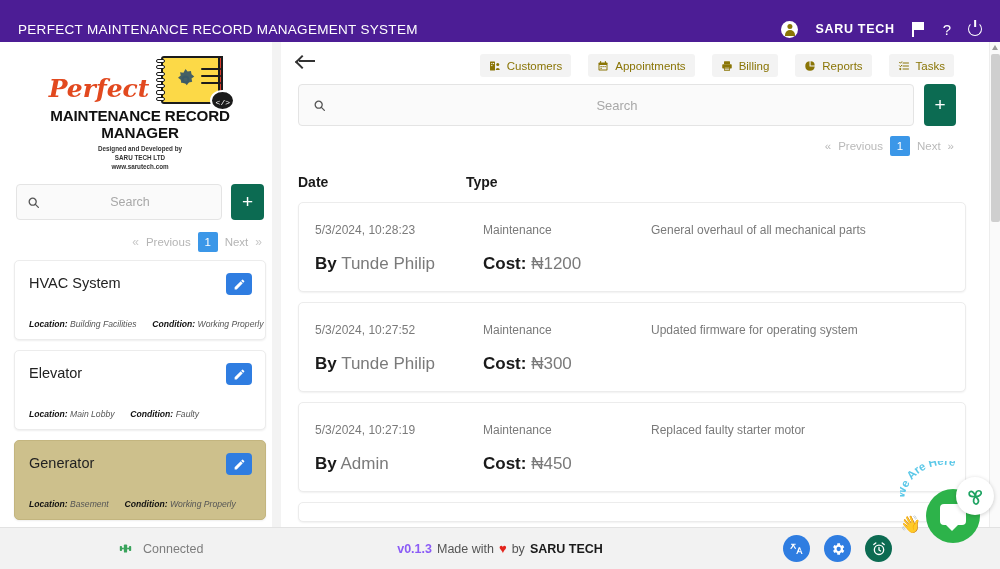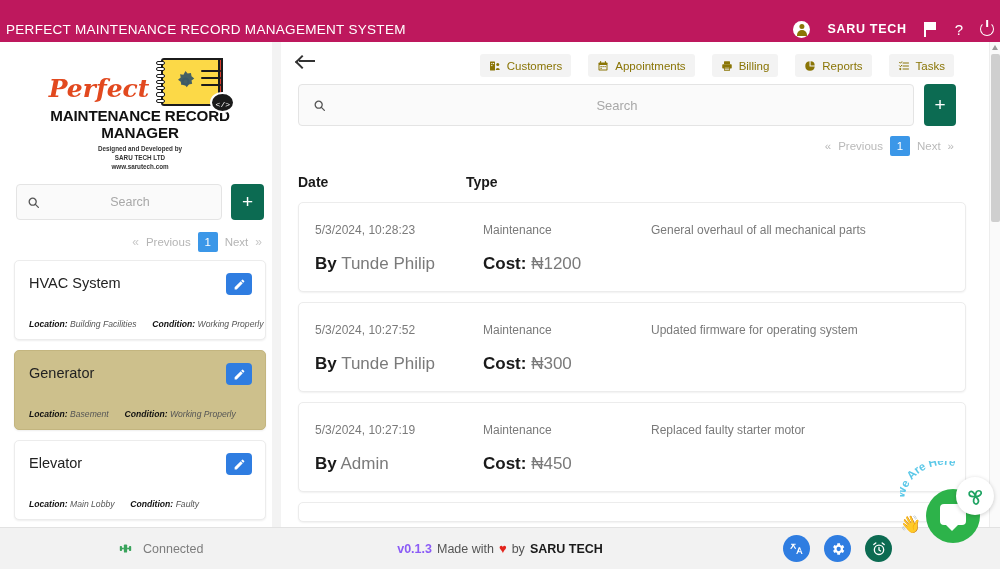--- a/index.html
+++ b/index.html
@@ -6,22 +6,22 @@
   html, body {
     width: 1000px; height: 569px;
     font-family: "Liberation Sans", sans-serif;
     background: #ffffff; overflow: hidden;
   }
   body { position: relative; }
 
   
   .topbar {
     position: absolute; top: 0; left: 0; width: 1000px; height: 58px;
-    background: #be185d; display: flex; align-items: center;
-    padding: 0 6px; color: #fff;
+    background: #4c1d95; display: flex; align-items: center;
+    padding: 0 18px; color: #fff;
   }
   .app-title { font-size: 13.5px; letter-spacing: .3px; color: #fff; white-space: nowrap; }
   .topbar-right { margin-left: auto; display: flex; align-items: center; gap: 17px; }
   .acct-icon { width: 17px; height: 17px; border-radius: 50%; background: #fff; position: relative; display: block; }
   .acct-icon::before { content: ""; position: absolute; left: 50%; top: 3.3px; transform: translateX(-50%);
     width: 5.2px; height: 5.2px; border-radius: 50%; background: #8a7506; }
   .acct-icon::after { content: ""; position: absolute; left: 50%; top: 9.6px; transform: translateX(-50%);
     width: 10px; height: 6px; border-radius: 5px 5px 0 0; background: #8a7506; }
   .org-name { font-size: 12.5px; font-weight: bold; letter-spacing: .7px; }
   .flag-icon { width: 14px; height: 15px; position: relative; display: block; }
@@ -35,21 +35,21 @@
 
   
   .body-area { position: absolute; top: 42px; left: 0; width: 1000px; height: 527px; background: #fff; }
 
   
   .sidebar {
     position: absolute; top: 0; left: 0; width: 281px; height: 485px;
     background: #fff; overflow: hidden; border-right: 1px solid #e9e9e9;
   }
   .logo-wrap { padding: 10px 16px 4px 16px; text-align: center; }
-  .logo-row { display: flex; align-items: center; justify-content: center; gap: 4px; height: 60px; }
+  .logo-row { display: flex; align-items: flex-start; justify-content: center; gap: 4px; height: 60px; }
   .logo-perfect {
     font-family: "DejaVu Serif", serif; font-style: italic; font-weight: bold;
     font-size: 25px; color: #e2491f; align-self: center; padding-top: 12px;
   }
   .logo-book { position: relative; width: 78px; height: 54px; margin-top: 2px; }
   .book-body { position: absolute; left: 8px; top: 2px; width: 62px; height: 48px;
     background: #fcd947; border: 2.4px solid #1b1b1b; border-radius: 3px; }
   .book-spine { position: absolute; right: 8px; top: 2px; width: 5px; height: 48px; background: #d83a2b; border: 2.2px solid #1b1b1b; }
   .book-rings { position: absolute; left: 3px; top: 5px; width: 10px; height: 42px; }
   .book-rings i { display: block; width: 9px; height: 4.2px; border: 1.8px solid #1b1b1b;
@@ -271,44 +271,44 @@
           <b>Condition:</b>
           <span>Working Properly</span>
         </div>
         <div class="eq-edit">
           <svg width="13" height="13" viewBox="0 0 24 24" fill="#fff">
             <path d="M3 17.2V21h3.8L18 9.8 14.2 6 3 17.2zM20.7 7.1a1 1 0 000-1.4l-2.4-2.4a1 1 0 00-1.4 0l-1.8 1.8L18.9 8.9l1.8-1.8z"></path>
           </svg>
         </div>
       </div>
 
+      <div class="eq-card">
+        <div class="eq-name">Elevator</div>
+        <div class="eq-meta">
+          <b>Location:</b>
+          <span>Main Lobby</span>
+          <span class="gap"></span>
+          <b>Condition:</b>
+          <span>Faulty</span>
+        </div>
+        <div class="eq-edit">
+          <svg width="13" height="13" viewBox="0 0 24 24" fill="#fff">
+            <path d="M3 17.2V21h3.8L18 9.8 14.2 6 3 17.2zM20.7 7.1a1 1 0 000-1.4l-2.4-2.4a1 1 0 00-1.4 0l-1.8 1.8L18.9 8.9l1.8-1.8z"></path>
+          </svg>
+        </div>
+      </div>
+
       <div class="eq-card active">
         <div class="eq-name">Generator</div>
         <div class="eq-meta">
           <b>Location:</b>
           <span>Basement</span>
           <span class="gap"></span>
           <b>Condition:</b>
           <span>Working Properly</span>
-        </div>
-        <div class="eq-edit">
-          <svg width="13" height="13" viewBox="0 0 24 24" fill="#fff">
-            <path d="M3 17.2V21h3.8L18 9.8 14.2 6 3 17.2zM20.7 7.1a1 1 0 000-1.4l-2.4-2.4a1 1 0 00-1.4 0l-1.8 1.8L18.9 8.9l1.8-1.8z"></path>
-          </svg>
-        </div>
-      </div>
-
-      <div class="eq-card">
-        <div class="eq-name">Elevator</div>
-        <div class="eq-meta">
-          <b>Location:</b>
-          <span>Main Lobby</span>
-          <span class="gap"></span>
-          <b>Condition:</b>
-          <span>Faulty</span>
         </div>
         <div class="eq-edit">
           <svg width="13" height="13" viewBox="0 0 24 24" fill="#fff">
             <path d="M3 17.2V21h3.8L18 9.8 14.2 6 3 17.2zM20.7 7.1a1 1 0 000-1.4l-2.4-2.4a1 1 0 00-1.4 0l-1.8 1.8L18.9 8.9l1.8-1.8z"></path>
           </svg>
         </div>
       </div>
 
     </div>
   </div>

